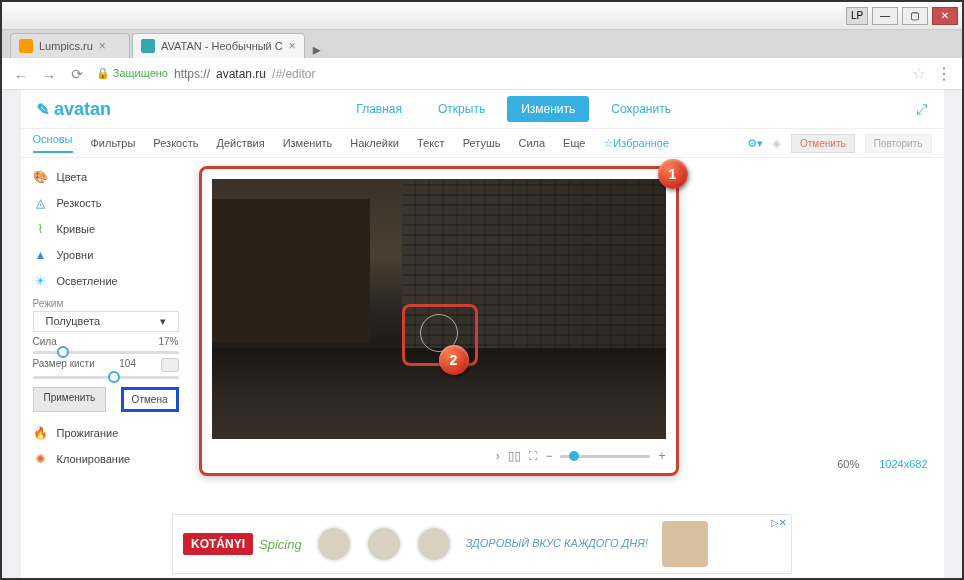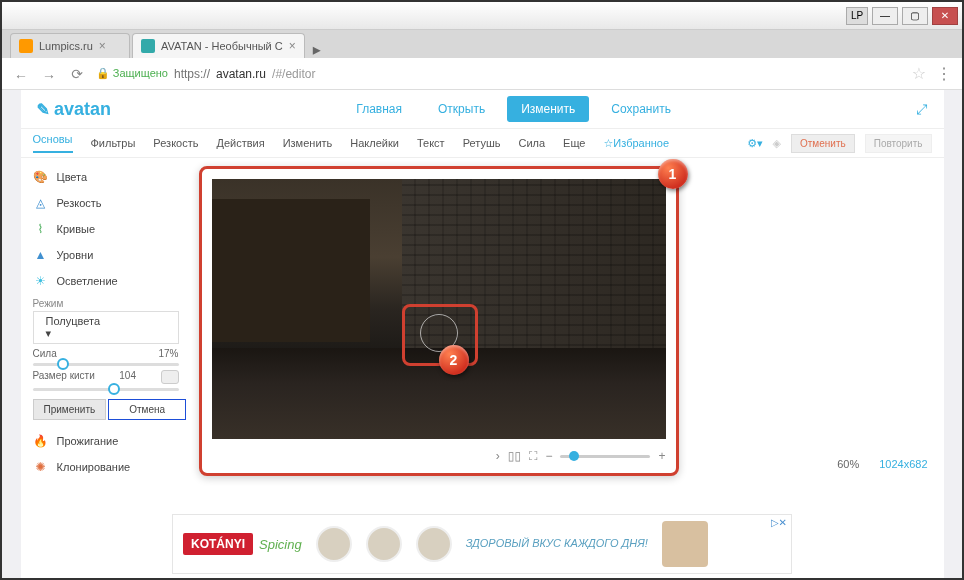--- a/index.html
+++ b/index.html
@@ -58,29 +58,29 @@
 .side-icon { width:16px; height:16px; display:flex; align-items:center; justify-content:center; font-size:12px; }
 .i-colors{color:#e05080;}
 .i-sharp{color:#4090d0;}
 .i-curves{color:#50b060;}
 .i-levels{color:#4090d0;}
 .i-light{color:#40c0e0;}
 .i-burn{color:#4090d0;}
 .i-clone{color:#e07040;}
 
 .mode-label{font-size:10px; color:#888; margin-top:4px;}
-.select { border:1px solid #ddd; padding:3px 12px; font-size:11px; display:flex; justify-content:space-between; margin:2px 0 4px;flex-direction:column;}
+.select { border:1px solid #ddd; padding:3px 12px; font-size:11px; display:flex; justify-content:space-between; margin:2px 0 4px;}
 .slider-row{display:flex;justify-content:space-between;font-size:10px;color:#666;margin-top:4px;}
 .slider-track{height:3px;background:#ddd;border-radius:2px;position:relative;margin:4px 0;}
 .slider-thumb{width:12px;height:12px;border:2px solid #36b0e0;background:#fff;border-radius:50%;position:absolute;top:-5px;}
 .brush-extra{width:18px;height:14px;background:#eee;border:1px solid #ccc;border-radius:3px;display:inline-block;vertical-align:middle;}
 
-.btns{display:flex;gap:2px;margin:8px 0;justify-content:space-between;}
+.btns{display:flex;gap:14px;margin:8px 0;justify-content:space-between;}
 .btn-apply{background:#e8e8e8;border:1px solid #ccc;padding:4px 10px;font-size:10px;}
-.btn-cancel{background:#fff;border:1px solid #1d4ed8;padding:4px 20px;font-size:10px;}
+.btn-cancel{background:#fff;border:3px solid #1d4ed8;padding:4px 8px;font-size:10px;}
 
 
 .canvas-wrap{flex:1;position:relative;padding:8px;}
 .canvas-frame{border:3px solid #d04030;border-radius:8px;width:480px;height:310px;position:relative;background:#fff;padding:10px;box-shadow:0 2px 8px rgba(0,0,0,.2);}
 .photo{width:100%;height:260px;background:linear-gradient(180deg,#3a3228 0%,#4a3f32 30%,#2a2520 50%,#1a1815 70%,#252018 100%);position:relative;overflow:hidden;}
 .building{position:absolute;top:0;right:0;width:58%;height:75%;background:linear-gradient(90deg,#3a352f,#2d2822);}
 .building::before{content:"";position:absolute;inset:0;background:repeating-linear-gradient(0deg,transparent 0 8px,rgba(0,0,0,.2) 8px 10px),repeating-linear-gradient(90deg,transparent 0 12px,rgba(0,0,0,.15) 12px 14px);}
 .building2{position:absolute;top:20px;left:0;width:35%;height:55%;background:#2a2218;}
 .street{position:absolute;bottom:0;left:0;right:0;height:35%;background:linear-gradient(180deg,#1a1612,#2a2420 40%,#383028);}
 .inner-mark{position:absolute;left:42%;top:48%;width:76px;height:62px;border:3px solid #d04030;border-radius:8px;background:rgba(0,0,0,.05);}

